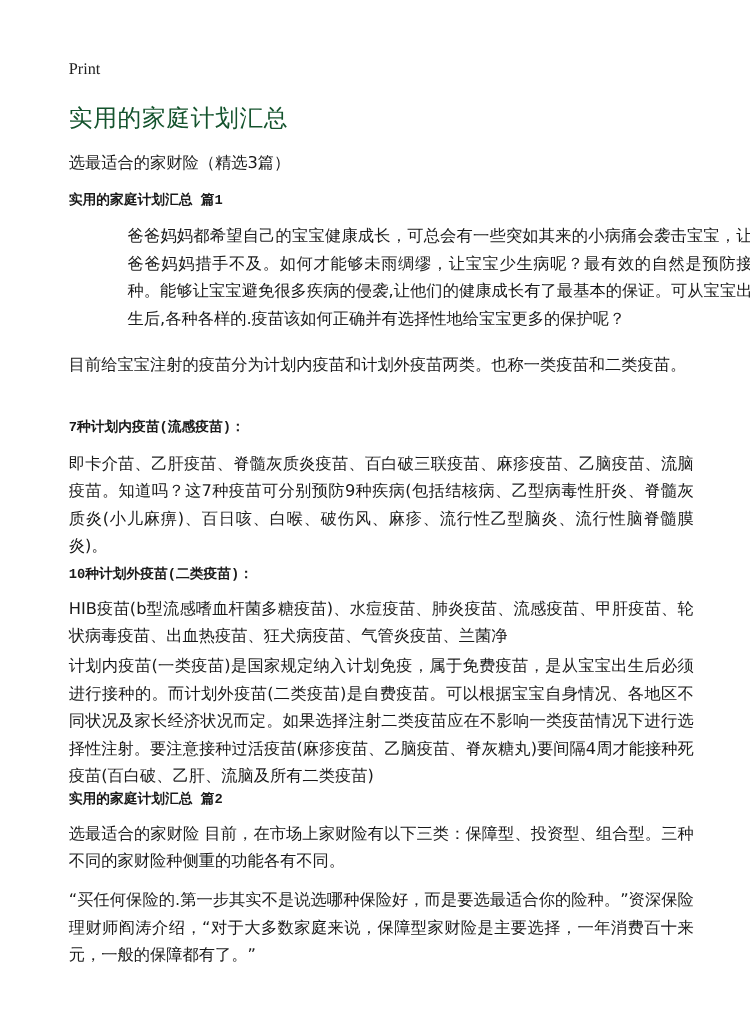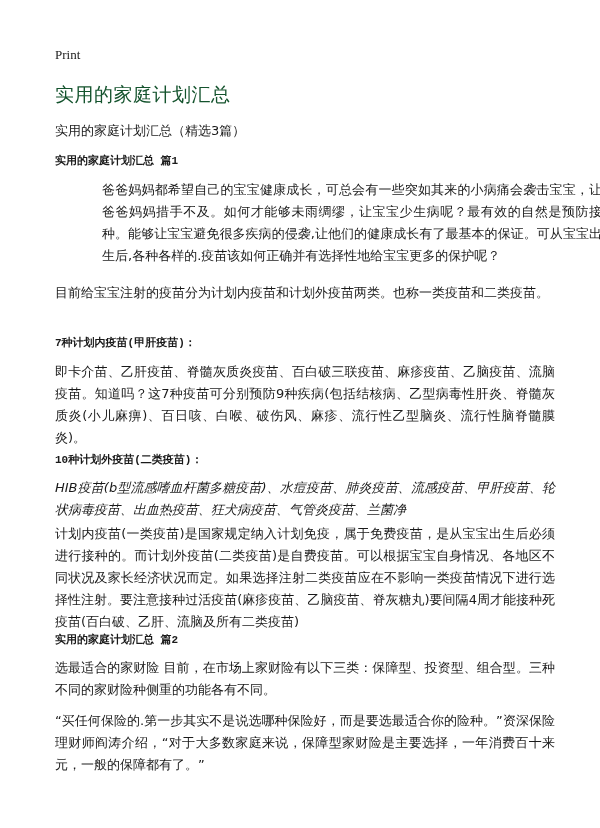--- a/index.html
+++ b/index.html
@@ -20,30 +20,30 @@
   .subtitle { top: 120px; }
   .heading { font-weight: bold; font-family: Liberation Mono, monospace; font-size: 11px; }
   .p { text-align: justify; word-break: break-all; }
 </style>
 </head>
 <body>
 
 <div class="page">
   <div class="print-label">Print</div>
   <h1 class="doc-title">实用的家庭计划汇总</h1>
-  <div class="block subtitle">实用的家庭计划汇总（精选3篇）</div>
+  <div class="block subtitle">选最适合的家财险（精选3篇）</div>
 
   <div class="block heading" style="top:150px;">实用的家庭计划汇总 篇1</div>
   <div class="block p" style="top:179px;margin-left:47px;">爸爸妈妈都希望自己的宝宝健康成长，可总会有一些突如其来的小病痛会袭击宝宝，让爸爸妈妈措手不及。如何才能够未雨绸缪，让宝宝少生病呢？最有效的自然是预防接种。能够让宝宝避免很多疾病的侵袭,让他们的健康成长有了最基本的保证。可从宝宝出生后,各种各样的.疫苗该如何正确并有选择性地给宝宝更多的保护呢？</div>
   <div class="block p" style="top:282px;">目前给宝宝注射的疫苗分为计划内疫苗和计划外疫苗两类。也称一类疫苗和二类疫苗。</div>
 
-  <div class="block heading" style="top:332px;">7种计划内疫苗(甲肝疫苗)：</div>
+  <div class="block heading" style="top:332px;">7种计划内疫苗(流感疫苗)：</div>
   <div class="block p" style="top:361px;">即卡介苗、乙肝疫苗、脊髓灰质炎疫苗、百白破三联疫苗、麻疹疫苗、乙脑疫苗、流脑疫苗。知道吗？这7种疫苗可分别预防9种疾病(包括结核病、乙型病毒性肝炎、脊髓灰质炎(小儿麻痹)、百日咳、白喉、破伤风、麻疹、流行性乙型脑炎、流行性脑脊髓膜炎)。</div>
 
   <div class="block heading" style="top:449px;">10种计划外疫苗(二类疫苗)：</div>
-  <div class="block p" style="top:477px;font-style:italic;">HIB疫苗(b型流感嗜血杆菌多糖疫苗)、水痘疫苗、肺炎疫苗、流感疫苗、甲肝疫苗、轮状病毒疫苗、出血热疫苗、狂犬病疫苗、气管炎疫苗、兰菌净</div>
+  <div class="block p" style="top:477px;">HIB疫苗(b型流感嗜血杆菌多糖疫苗)、水痘疫苗、肺炎疫苗、流感疫苗、甲肝疫苗、轮状病毒疫苗、出血热疫苗、狂犬病疫苗、气管炎疫苗、兰菌净</div>
 
   <div class="block p" style="top:523px;">计划内疫苗(一类疫苗)是国家规定纳入计划免疫，属于免费疫苗，是从宝宝出生后必须进行接种的。而计划外疫苗(二类疫苗)是自费疫苗。可以根据宝宝自身情况、各地区不同状况及家长经济状况而定。如果选择注射二类疫苗应在不影响一类疫苗情况下进行选择性注射。要注意接种过活疫苗(麻疹疫苗、乙脑疫苗、脊灰糖丸)要间隔4周才能接种死疫苗(百白破、乙肝、流脑及所有二类疫苗)</div>
 
   <div class="block heading" style="top:629px;">实用的家庭计划汇总 篇2</div>
   <div class="block p" style="top:657px;">选最适合的家财险 目前，在市场上家财险有以下三类：保障型、投资型、组合型。三种不同的家财险种侧重的功能各有不同。</div>
   <div class="block p" style="top:710px;">“买任何保险的.第一步其实不是说选哪种保险好，而是要选最适合你的险种。”资深保险理财师阎涛介绍，“对于大多数家庭来说，保障型家财险是主要选择，一年消费百十来元，一般的保障都有了。”</div>
 </div>
 
 </body></html>

